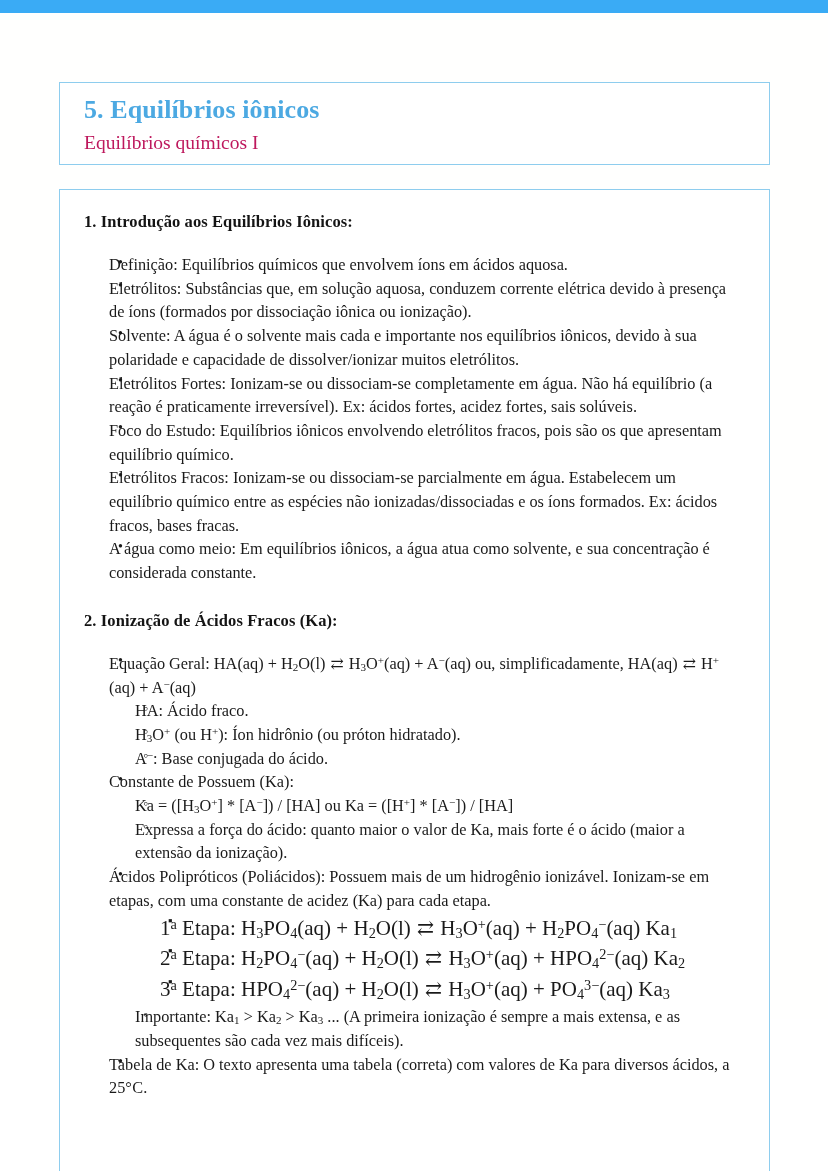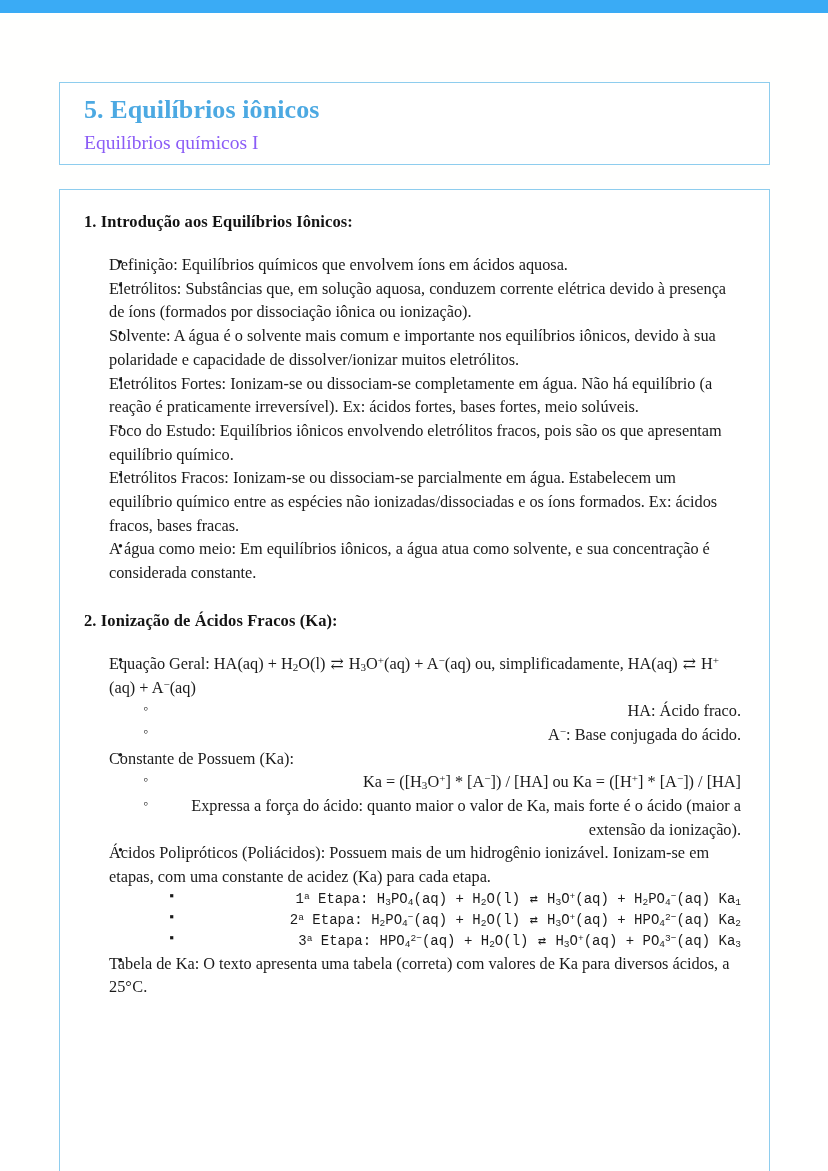--- a/index.html
+++ b/index.html
@@ -48,21 +48,21 @@
   .doc-title {
     color: #4ca9e2;
     font-size: 26px;
     font-weight: bold;
     line-height: 1.12;
     letter-spacing: 0.1px;
     margin: 0;
     white-space: nowrap;
   }
   .doc-subtitle {
-    color: #8b5cf6;
+    color: #be185d;
     font-size: 19.5px;
     line-height: 1.2;
     margin: 7px 0 0 0;
     white-space: nowrap;
   }
 
   .content-box {
     position: absolute;
     left: 59px;
     top: 176px;
@@ -108,21 +108,20 @@
     left: 9px;
     top: -0.5px;
     font-size: 14px;
     color: #1a1a1a;
   }
 
   ul.lvl2 {
     list-style: none;
     margin: 0;
     padding: 0;
-    text-align: right;
   }
   ul.lvl2 > li {
     position: relative;
     padding-left: 26px;
     font-size: 16.3px;
     line-height: 1.455;
   }
   ul.lvl2 > li > .txt::before {
     content: "\25E6";
     position: absolute;
@@ -133,23 +132,22 @@
   }
 
   ul.lvl3 {
     list-style: none;
     margin: 0;
     padding: 0;
   }
   ul.lvl3 > li {
     position: relative;
     padding-left: 25px;
-    font-size: 14px;
+    font-size: 21px;
     line-height: 1.455;
-    font-family: Liberation Mono, monospace;
   }
   ul.lvl3 > li > .txt::before {
     content: "\25AA";
     position: absolute;
     left: 8px;
     top: -1px;
     font-size: 13px;
     color: #1a1a1a;
   }
 
@@ -179,24 +177,24 @@
       <div class="section-heading">1. Introdução aos Equilíbrios Iônicos:</div>
 
       <ul class="lvl1">
         <li>
             <span class="txt">Definição: Equilíbrios químicos que envolvem íons em ácidos aquosa.</span>
           </li>
         <li>
             <span class="txt">Eletrólitos: Substâncias que, em solução aquosa, conduzem corrente elétrica devido à presença de íons (formados por dissociação iônica ou ionização).</span>
           </li>
         <li>
-            <span class="txt">Solvente: A água é o solvente mais comum e importante nos equilíbrios iônicos, devido à sua polaridade e capacidade de dissolver/ionizar muitos eletrólitos.</span>
-          </li>
-        <li>
-            <span class="txt">Eletrólitos Fortes: Ionizam-se ou dissociam-se completamente em água. Não há equilíbrio (a reação é praticamente irreversível). Ex: ácidos fortes, bases fortes, meio solúveis.</span>
+            <span class="txt">Solvente: A água é o solvente mais cada e importante nos equilíbrios iônicos, devido à sua polaridade e capacidade de dissolver/ionizar muitos eletrólitos.</span>
+          </li>
+        <li>
+            <span class="txt">Eletrólitos Fortes: Ionizam-se ou dissociam-se completamente em água. Não há equilíbrio (a reação é praticamente irreversível). Ex: ácidos fortes, acidez fortes, sais solúveis.</span>
           </li>
         <li>
             <span class="txt">Foco do Estudo: Equilíbrios iônicos envolvendo eletrólitos fracos, pois são os que apresentam equilíbrio químico.</span>
           </li>
         <li>
             <span class="txt">Eletrólitos Fracos: Ionizam-se ou dissociam-se parcialmente em água. Estabelecem um equilíbrio químico entre as espécies não ionizadas/dissociadas e os íons formados. Ex: ácidos fracos, bases fracas.</span>
           </li>
         <li>
             <span class="txt">A água como meio: Em equilíbrios iônicos, a água atua como solvente, e sua concentração é considerada constante.</span>
           </li>
@@ -204,20 +202,23 @@
 
       <div class="section-heading second">2. Ionização de Ácidos Fracos (Ka):</div>
 
       <ul class="lvl1">
 
         <li>
           <span class="txt">Equação Geral: HA(aq) + H<sub>2</sub>O(l) <span class="arrow">⇄</span> H<sub>3</sub>O<sup>+</sup>(aq) + A<sup>−</sup>(aq) ou, simplificadamente, HA(aq) <span class="arrow">⇄</span> H<sup>+</sup>(aq) + A<sup>−</sup>(aq)</span>
           <ul class="lvl2">
             <li>
                 <span class="txt">HA: Ácido fraco.</span>
+              </li>
+            <li>
+                <span class="txt">H<sub>3</sub>O<sup>+</sup> (ou H<sup>+</sup>): Íon hidrônio (ou próton hidratado).</span>
               </li>
             <li>
                 <span class="txt">A<sup>−</sup>: Base conjugada do ácido.</span>
               </li>
           </ul>
         </li>
 
         <li>
           <span class="txt">Constante de Possuem (Ka):</span>
           <ul class="lvl2">
@@ -239,20 +240,23 @@
                     <span class="txt">1<sup>a</sup> Etapa: H<sub>3</sub>PO<sub>4</sub>(aq) + H<sub>2</sub>O(l) <span class="arrow">⇄</span> H<sub>3</sub>O<sup>+</sup>(aq) + H<sub>2</sub>PO<sub>4</sub><sup>−</sup>(aq) Ka<sub>1</sub></span>
                   </li>
                 <li>
                     <span class="txt">2<sup>a</sup> Etapa: H<sub>2</sub>PO<sub>4</sub><sup>−</sup>(aq) + H<sub>2</sub>O(l) <span class="arrow">⇄</span> H<sub>3</sub>O<sup>+</sup>(aq) + HPO<sub>4</sub><sup>2−</sup>(aq) Ka<sub>2</sub></span>
                   </li>
                 <li>
                     <span class="txt">3<sup>a</sup> Etapa: HPO<sub>4</sub><sup>2−</sup>(aq) + H<sub>2</sub>O(l) <span class="arrow">⇄</span> H<sub>3</sub>O<sup>+</sup>(aq) + PO<sub>4</sub><sup>3−</sup>(aq) Ka<sub>3</sub></span>
                   </li>
               </ul>
             </li>
+            <li>
+                <span class="txt">Importante: Ka<sub>1</sub> &gt; Ka<sub>2</sub> &gt; Ka<sub>3</sub> ... (A primeira ionização é sempre a mais extensa, e as subsequentes são cada vez mais difíceis).</span>
+              </li>
           </ul>
         </li>
 
         <li>
           <span class="txt">Tabela de Ka: O texto apresenta uma tabela (correta) com valores de Ka para diversos ácidos, a 25<span style="letter-spacing:0.5px">°</span>C.</span>
         </li>
 
       </ul>
 
     </div>

